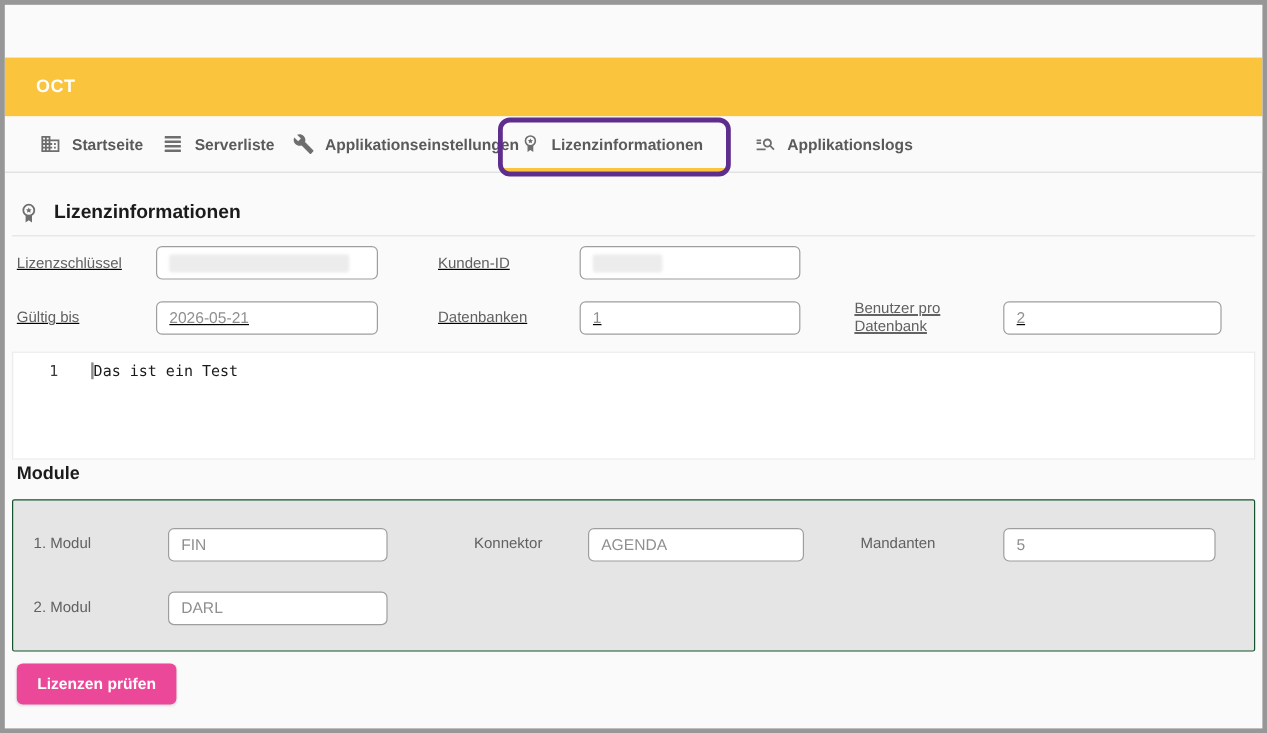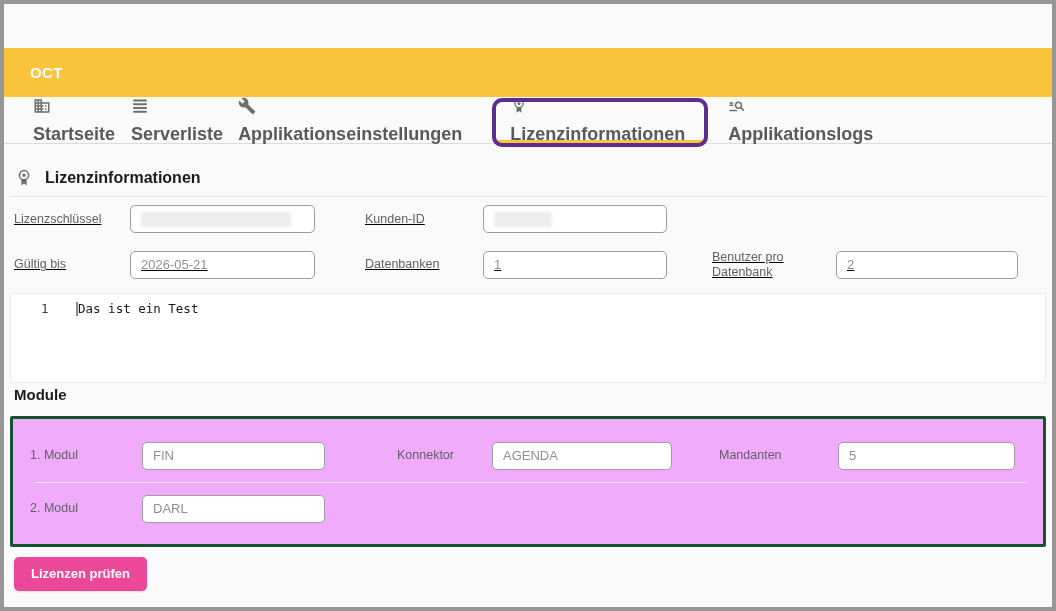--- a/index.html
+++ b/index.html
@@ -24,30 +24,29 @@
   
   .nav {
     height:47px; background:#fafafa;
     border-bottom:1px solid #dcdcdc;
     display:flex; align-items:stretch;
     padding-left:29px;
     position:relative;
     overflow:visible;
   }
   .tab {
-    display:flex; align-items:flex-start; gap:9px;
+    display:flex; align-items:center; gap:9px;
     height:100%;
-    color:#5a5a5a; font-size:18px; font-weight:600;
+    color:#5a5a5a; font-size:13px; font-weight:600;
     cursor:pointer; position:relative;
     white-space:nowrap;
-    flex-direction:column;
   }
   .tab:nth-child(1){ margin-right:16px; }
   .tab:nth-child(2){ margin-right:15px; }
-  .tab:nth-child(3){ margin-right:48px; }
+  .tab:nth-child(3){ }
   .tab:nth-child(4){ margin-right:43px; }
   .tab .ticon { width:18px; height:18px; color:#6e6e6e; flex:0 0 auto; }
   .tab .ticon svg { width:100%; height:100%; display:block; }
   .tab-underline {
     position:absolute; left:-13px; right:-18px; bottom:0; height:3px;
     background:#FAC43D;
   }
   .annotation-box {
     position:absolute; left:-18px; right:-23px; top:1px; bottom:-4px;
     border:4px solid #5E2D8E; border-radius:10px;
@@ -104,23 +103,23 @@
   }
   .editor .line { display:flex; }
   .editor .ln { width:36px; padding-left:16px; color:#3b3b3b; }
   .editor .code { padding-left:17px; position:relative; }
   .editor .cursor { position:absolute; left:15px; top:1px; width:1.5px; height:14px; background:#8a8a8a; }
 
   
   .modules-title { margin-top:3px; }
   .module-box {
     margin-top:13px;
-    border:3px solid #14532d; border-radius:2px;
+    border:1px solid #14532d; border-radius:2px;
     padding:23px 16px 21px 17px;
-    background:#f0abfc;
+    background:#e5e5e5;
   }
   .mod-grid {
     display:grid;
     grid-template-columns:112px 183px 72px 95px 180px 47px 119px 177px;
     align-items:center;
   }
   .module-divider { border:none; border-top:1px solid #e6e6e6; margin:12px 0 12px 5px; }
 
   
   .check-btn {

